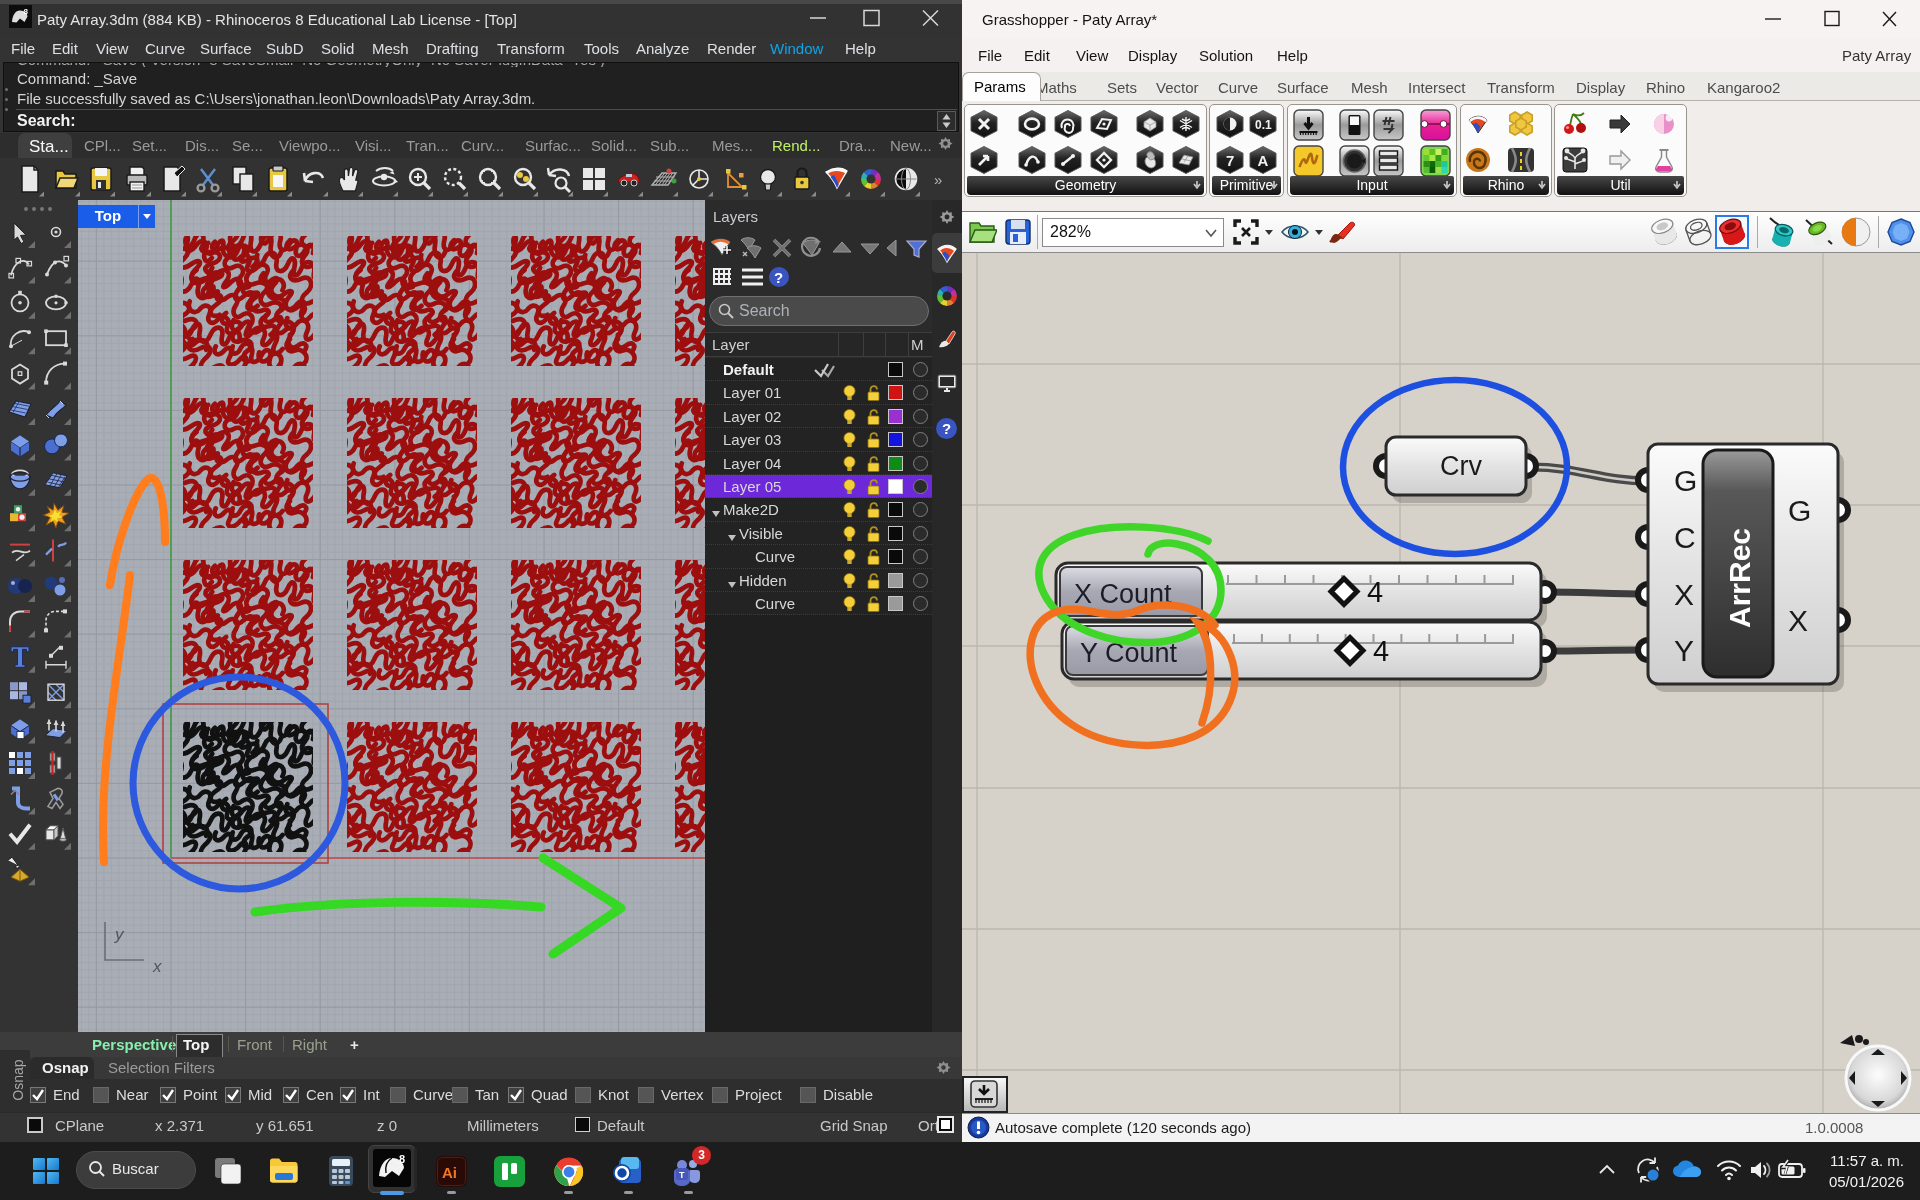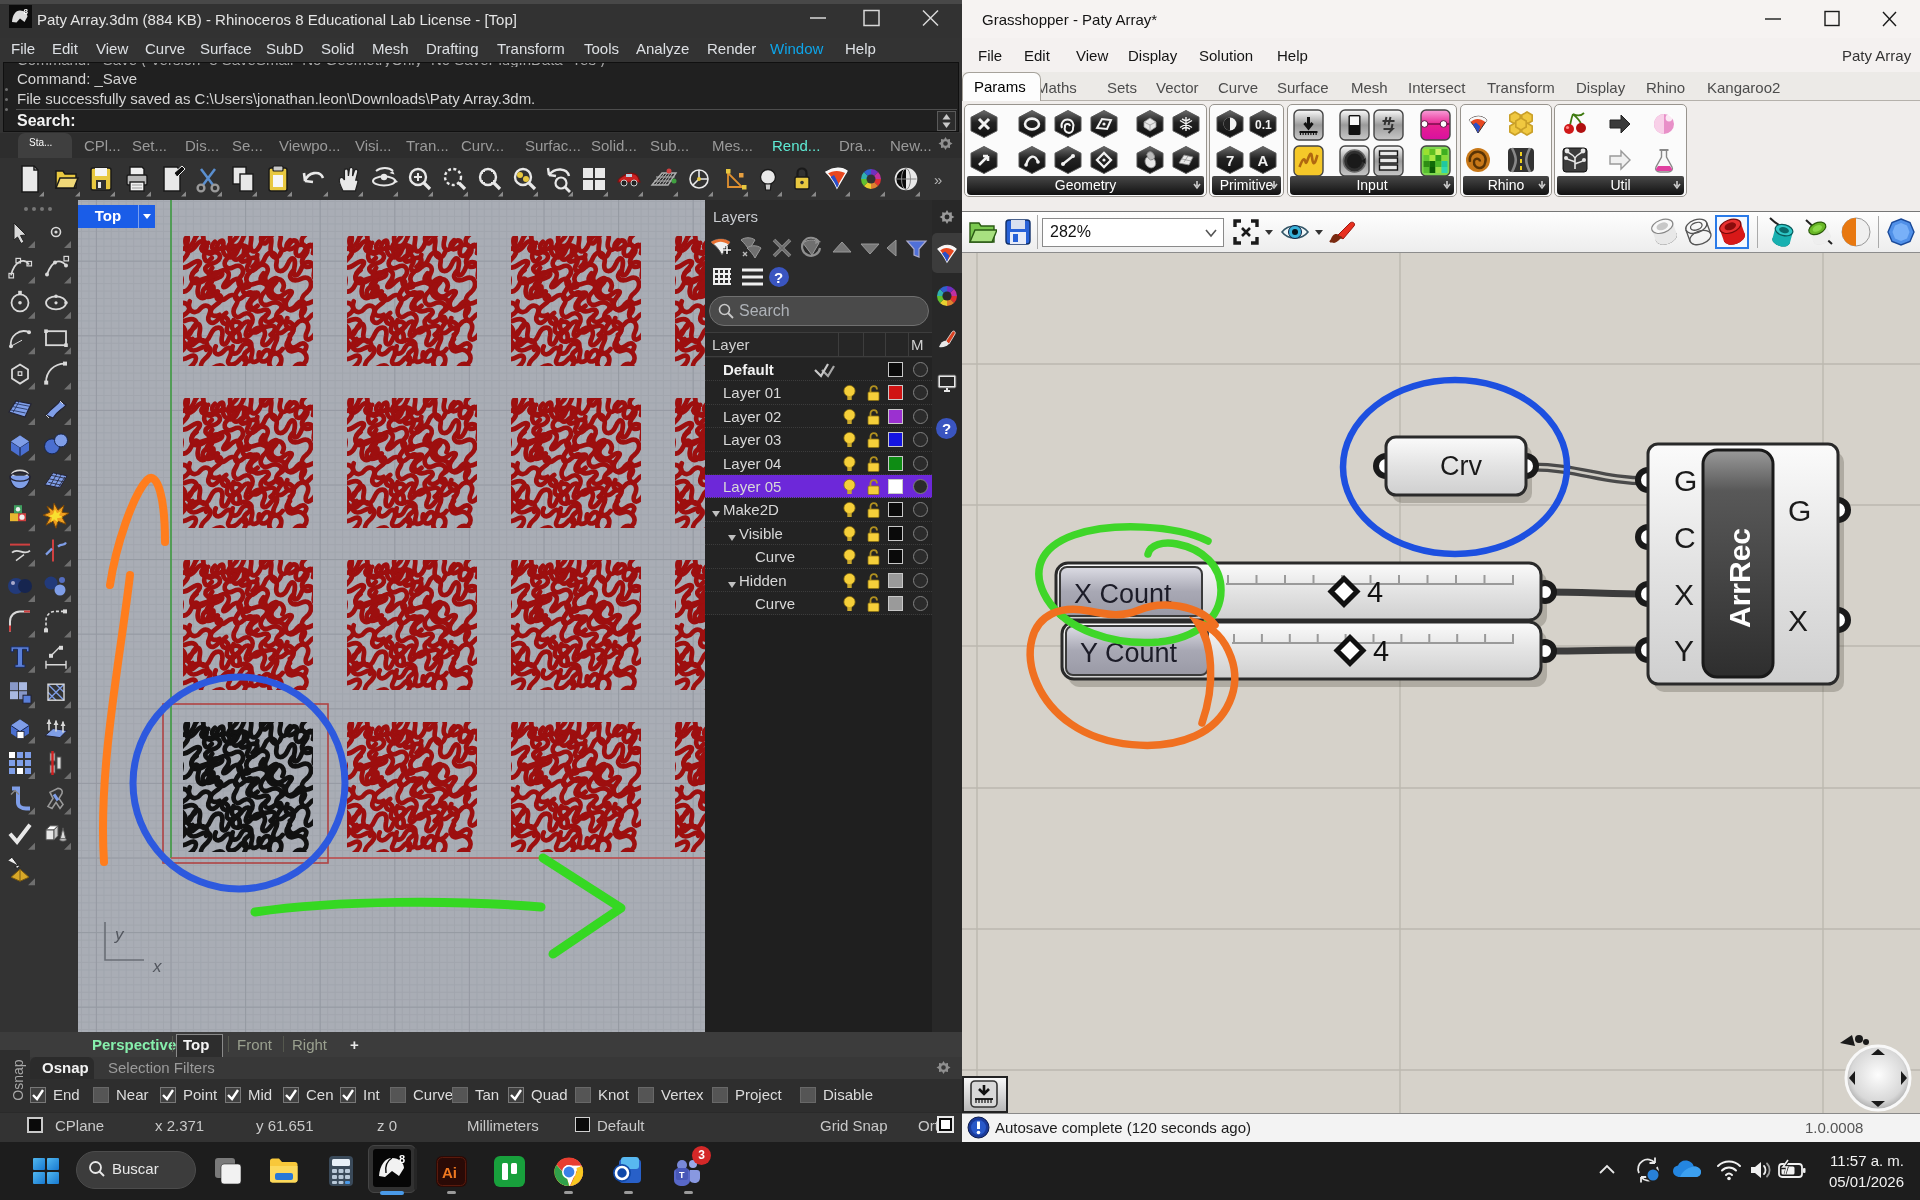--- a/index.html
+++ b/index.html
@@ -54,34 +54,34 @@
       <div class="abs" style="right:2px;top:48px;width:19px;height:20px;background:#2c2c2c;border:1px solid #5a5a5a"><svg width="17" height="18" viewBox="0 0 17 18">
           <path d="M8.5 2 L12.5 7.5 H4.5 Z" fill="#c9c9c9"></path>
           <path d="M8.5 16 L4.5 10.5 H12.5 Z" fill="#c9c9c9"></path>
         </svg></div>
     </div>
     <div class="abs" style="left:5px;top:88px;width:3px;height:3px;border-radius:2px;background:#6f6f6f"></div>
     <div class="abs" style="left:5px;top:98px;width:3px;height:3px;border-radius:2px;background:#6f6f6f"></div>
     <div class="abs" style="left:5px;top:108px;width:3px;height:3px;border-radius:2px;background:#6f6f6f"></div>
     <div class="abs" style="left:0;top:133px;width:962px;height:25px;background:#2d2d2d"></div>
     <div class="abs" style="left:18px;top:133px;width:54px;height:25px;background:#3f3f3f;border-radius:7px 7px 0 0"></div>
-    <div class="abs" style="left:29px;top:137px;font-size:10px;color:#fafafa">Sta...</div>
+    <div class="abs" style="left:29px;top:137px;font-size:17px;color:#fafafa">Sta...</div>
     <div class="abs" style="left:84px;top:137px;font-size:15px;color:#9a9a9a">CPl...</div>
     <div class="abs" style="left:132px;top:137px;font-size:15px;color:#9a9a9a">Set...</div>
     <div class="abs" style="left:185px;top:137px;font-size:15px;color:#9a9a9a">Dis...</div>
     <div class="abs" style="left:232px;top:137px;font-size:15px;color:#9a9a9a">Se...</div>
     <div class="abs" style="left:279px;top:137px;font-size:15px;color:#9a9a9a">Viewpo...</div>
     <div class="abs" style="left:355px;top:137px;font-size:15px;color:#9a9a9a">Visi...</div>
     <div class="abs" style="left:406px;top:137px;font-size:15px;color:#9a9a9a">Tran...</div>
     <div class="abs" style="left:461px;top:137px;font-size:15px;color:#9a9a9a">Curv...</div>
     <div class="abs" style="left:525px;top:137px;font-size:15px;color:#9a9a9a">Surfac...</div>
     <div class="abs" style="left:591px;top:137px;font-size:15px;color:#9a9a9a">Solid...</div>
     <div class="abs" style="left:650px;top:137px;font-size:15px;color:#9a9a9a">Sub...</div>
     <div class="abs" style="left:712px;top:137px;font-size:15px;color:#9a9a9a">Mes...</div>
-    <div class="abs" style="left:772px;top:137px;font-size:15px;color:#5eead4">Rend...</div>
+    <div class="abs" style="left:772px;top:137px;font-size:15px;color:#bef264">Rend...</div>
     <div class="abs" style="left:839px;top:137px;font-size:15px;color:#9a9a9a">Dra...</div>
     <div class="abs" style="left:890px;top:137px;font-size:15px;color:#9a9a9a">New...</div>
     <svg class="abs" style="left:938px;top:136px" width="15" height="15" viewBox="0 0 15 15">
       <path d="M7.5 1 L9 3.5 L12 3 L12 6 L14.5 7.5 L12 9 L12 12 L9 11.5 L7.5 14 L6 11.5 L3 12 L3 9 L0.5 7.5 L3 6 L3 3 L6 3.5 Z M7.5 5.2 A2.3 2.3 0 1 0 7.5 9.8 A2.3 2.3 0 1 0 7.5 5.2" fill="#8f8f8f" fill-rule="evenodd"></path>
     </svg>
     <svg class="abs" style="left:0;top:158px" width="962" height="42" viewBox="0 0 962 42">
       <rect width="962" height="42" fill="#323232"></rect>
       <g transform="translate(30,21)">
         <path d="M-8 -13 L4 -13 L8 -9 L8 13 L-8 13 Z" fill="#e8e8e8" stroke="#1a1a1a" stroke-width="1.5"></path>
         <path d="M4 -13 L4 -9 L8 -9" fill="none" stroke="#1a1a1a" stroke-width="1.5"></path>

